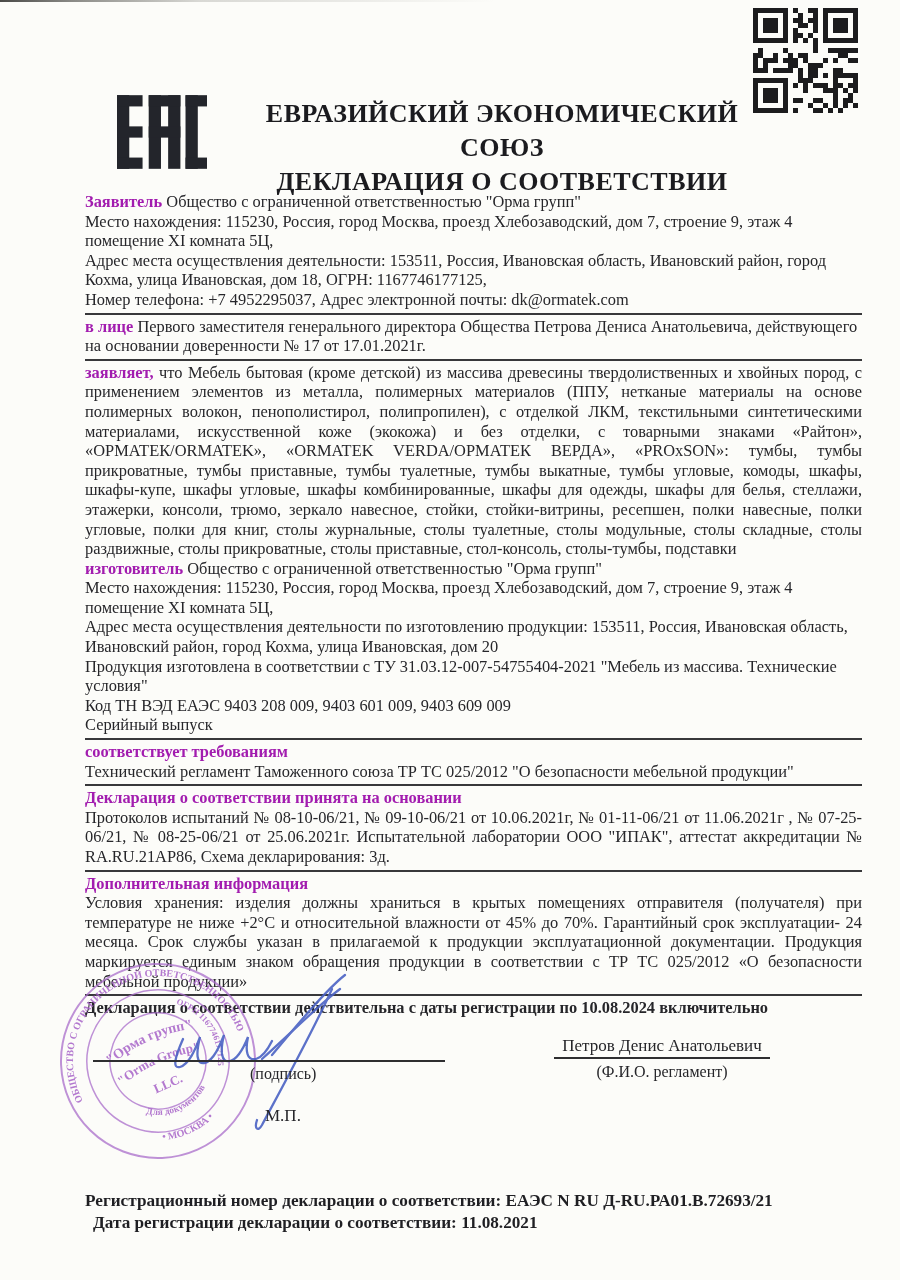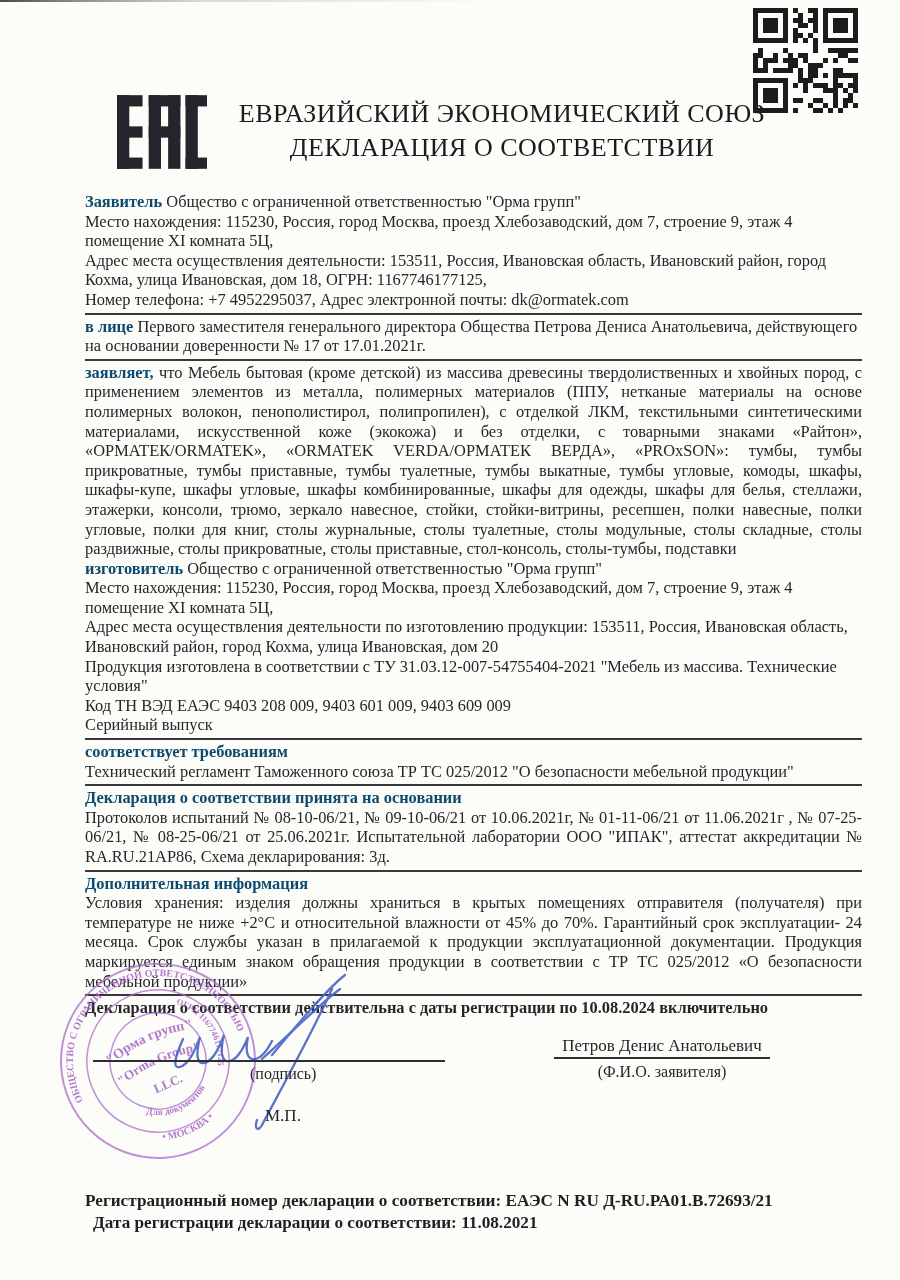--- a/index.html
+++ b/index.html
@@ -9,33 +9,33 @@
     font-family:"Liberation Serif", serif;
   }
   .scan-edge {
     position:absolute; top:0; left:0; width:100%; height:2px;
     background:linear-gradient(90deg,#4a4a48 0%,#8a8a86 8%,#d8d8d4 22%,rgba(220,220,216,0) 55%);
   }
   
   .eac { position:absolute; left:117px; top:94px; }
   .titles {
     position:absolute; left:222px; top:97px; width:560px;
-    text-align:center; font-weight:normal; font-size:26px; line-height:34px;
+    text-align:center; font-weight:bold; font-size:26px; line-height:34px;
     color:#1b1b1f; letter-spacing:.5px;
   }
   .qr { position:absolute; left:753px; top:8px; width:105px; height:105px; }
   
   .content {
     position:absolute; left:85px; top:192px; width:777px;
     font-size:16.4px; line-height:19.6px;
   }
   .content p, .content .ln { margin:0; }
   .j { text-align:justify; }
   hr.rule { border:none; border-top:2px solid #38383a; margin:3px 0 2px 0; }
-  b { color:#0c4a6e; }
+  b { color:#a21caf; }
   .validity { font-weight:bold; margin-top:2px; }
   
   .sig-block { position:relative; height:148px; margin-top:4px; }
   .sig-line { position:absolute; left:8px; top:38px; width:352px; border-top:2px solid #2e2e30; }
   .sig-caption { position:absolute; left:165px; top:42px; font-size:16px; }
   .mp { position:absolute; left:180px; top:84px; font-size:17px; }
   .fio-wrap { position:absolute; left:452px; top:14px; width:250px; text-align:center; }
   .fio { display:inline-block; font-size:17px; padding:0 8px 2px 8px; border-bottom:2px solid #2e2e30;text-align:center; }
   .fio-caption { font-size:16px; margin-top:3px; }
   .stamp { position:absolute; left:-32px; top:-66px; pointer-events:none; }
@@ -387,21 +387,21 @@
           <path d="M 112,107 C 142,80 172,50 190,37"></path>
           <path d="M 182,37 C 165,75 135,130 112,173 C 108,180 104,177 107,168"></path>
         </g>
       </svg>
 
       <div class="sig-line"></div>
       <div class="sig-caption">(подпись)</div>
       <div class="mp">М.П.</div>
       <div class="fio-wrap">
         <div class="fio">Петров Денис Анатольевич</div>
-        <div class="fio-caption">(Ф.И.О. заявителя)</div>
+        <div class="fio-caption">(Ф.И.О. регламент)</div>
       </div>
     </div>
 
     <div class="footer">
       <div class="f1">
         <span>Регистрационный номер декларации о соответствии:</span>
         <span>ЕАЭС N RU Д-RU.РА01.В.72693/21</span>
       </div>
       <div class="f2">
         <span>Дата регистрации декларации о соответствии:</span>

